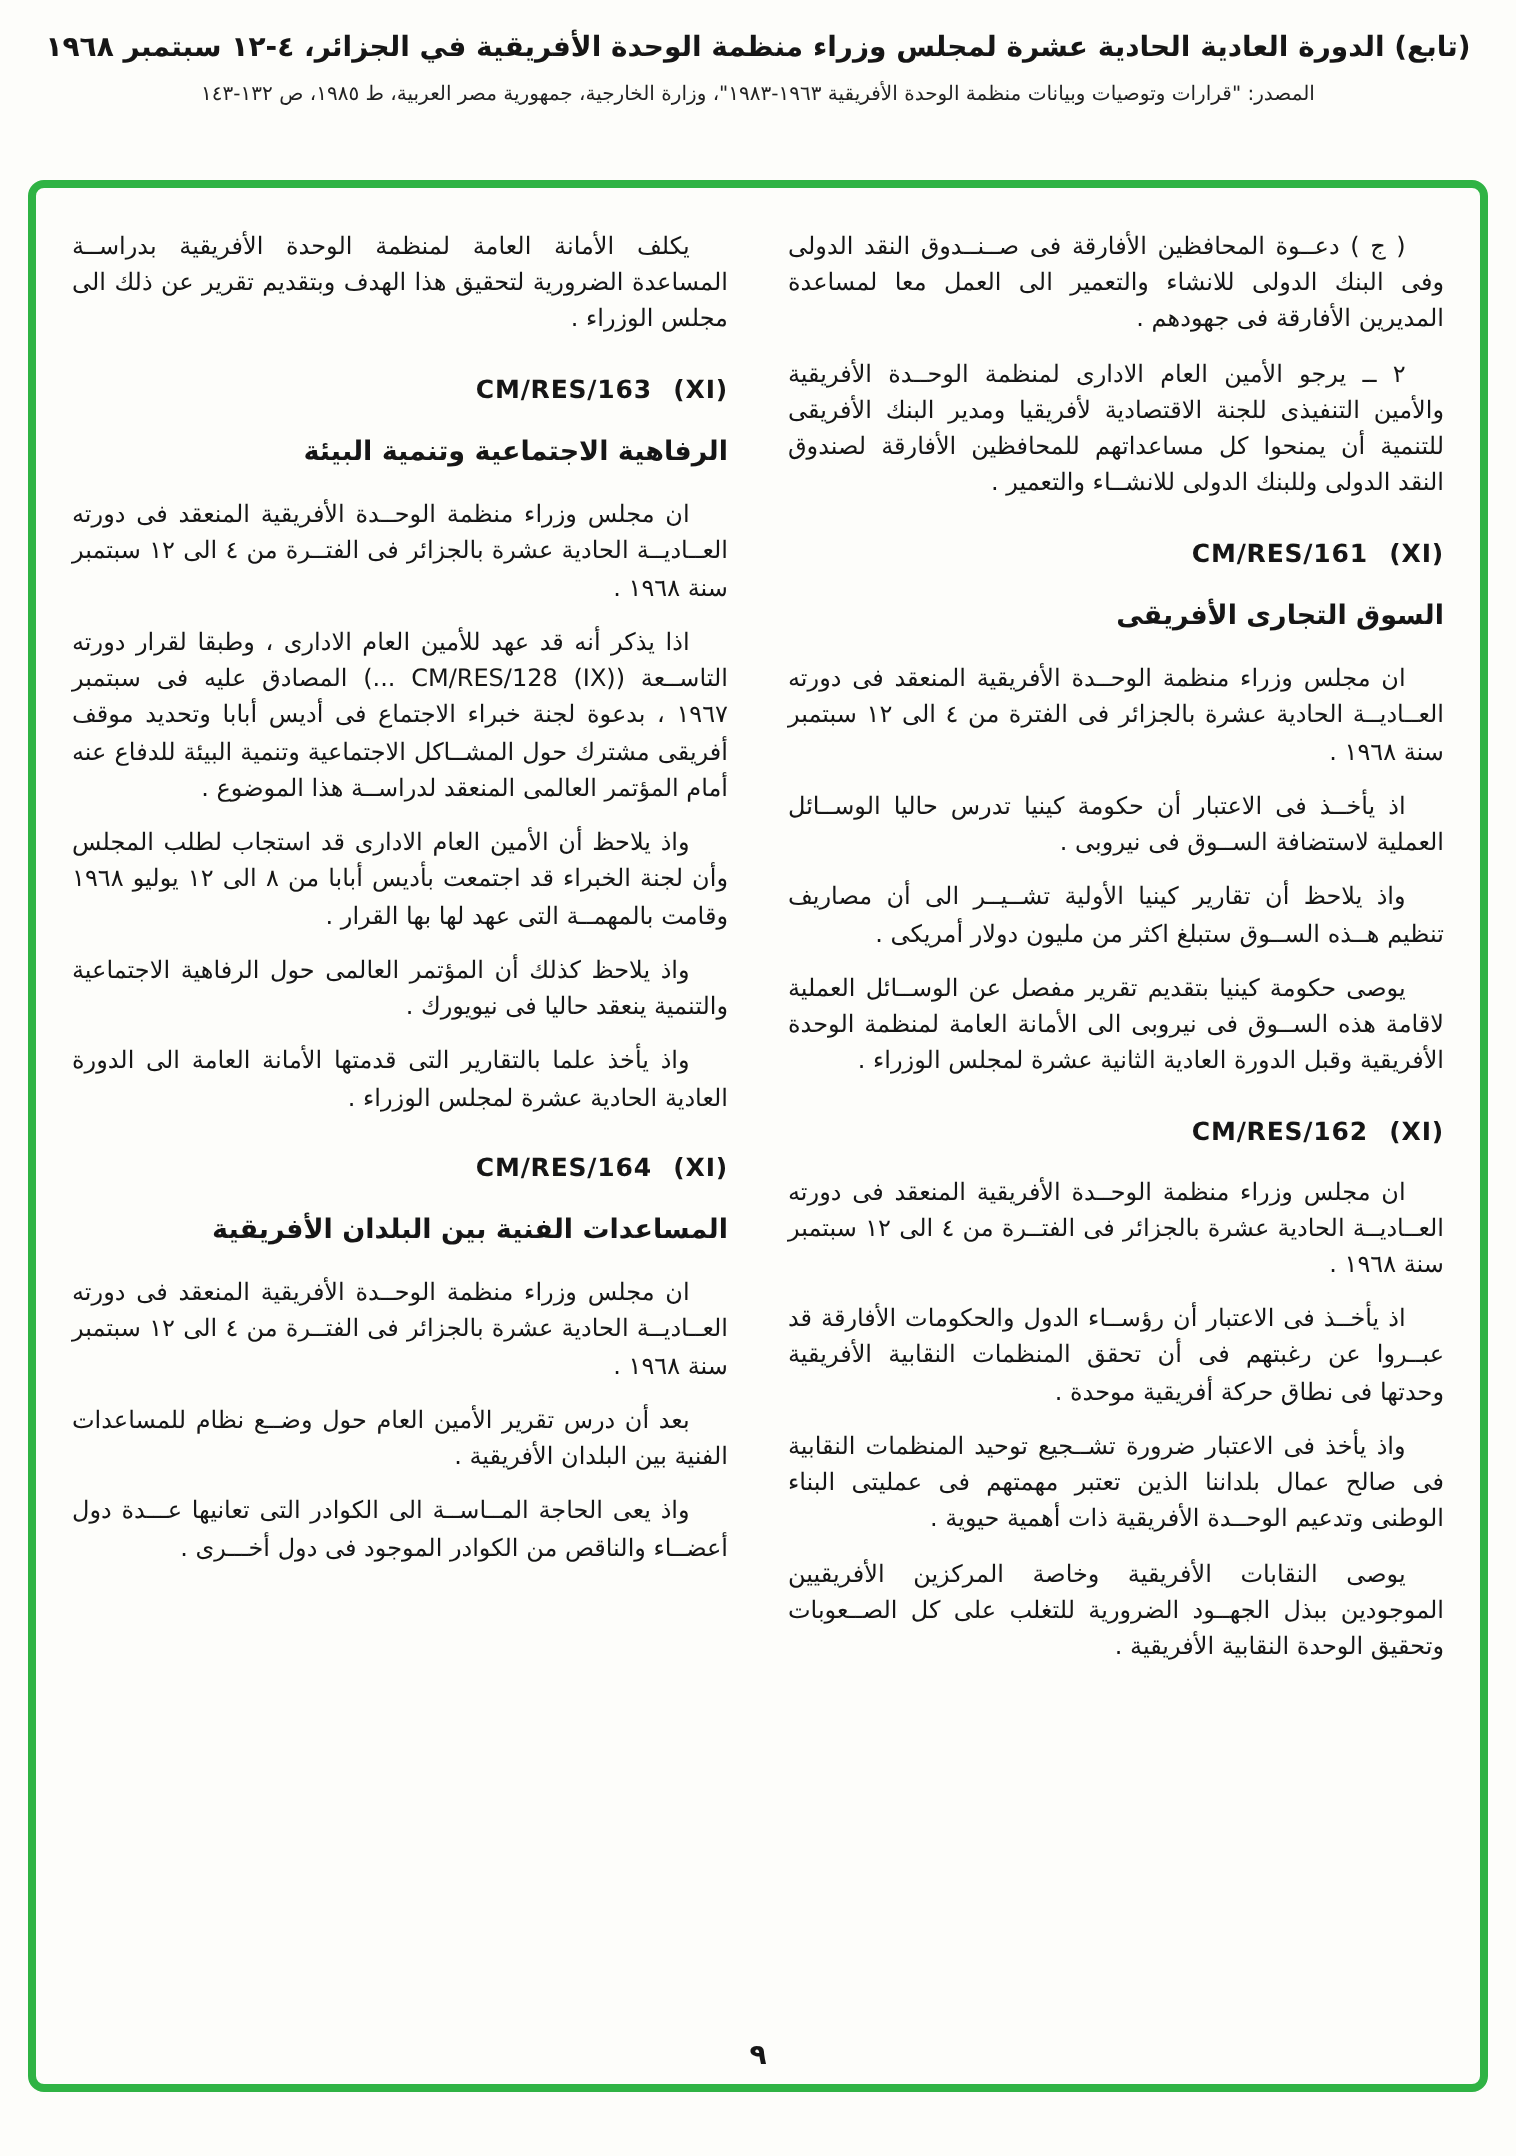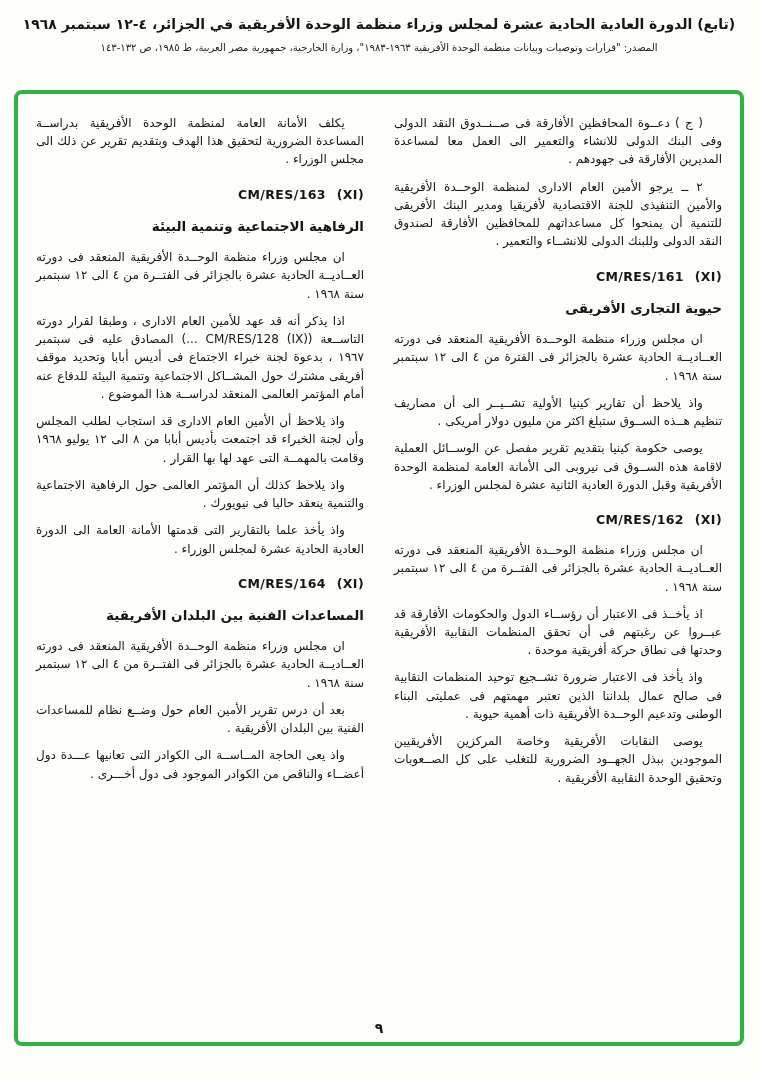--- a/index.html
+++ b/index.html
@@ -94,22 +94,23 @@
     <div class="header-source">المصدر: "قرارات وتوصيات وبيانات منظمة الوحدة الأفريقية ١٩٦٣-١٩٨٣"، وزارة الخارجية، جمهورية مصر العربية، ط ١٩٨٥، ص ١٣٢-١٤٣</div>
   </header>
 
   <main class="frame" style="border-color: rgb(47, 179, 68);">
     <div class="columns">
 
       <section class="col">
         <p class="para">( ج ) دعــوة المحافظين الأفارقة فى صــنــدوق النقد الدولى وفى البنك الدولى للانشاء والتعمير الى العمل معا لمساعدة المديرين الأفارقة فى جهودهم .</p>
         <p class="para">٢ ــ يرجو الأمين العام الادارى لمنظمة الوحــدة الأفريقية والأمين التنفيذى للجنة الاقتصادية لأفريقيا ومدير البنك الأفريقى للتنمية أن يمنحوا كل مساعداتهم للمحافظين الأفارقة لصندوق النقد الدولى وللبنك الدولى للانشــاء والتعمير .</p>
         <div class="res-code">CM/RES/161 (XI)</div>
-        <h2 class="res-title">حيوية التجارى الأفريقى</h2>
+        <h2 class="res-title">السوق التجارى الأفريقى</h2>
         <p class="para">ان مجلس وزراء منظمة الوحــدة الأفريقية المنعقد فى دورته العــاديــة الحادية عشرة بالجزائر فى الفترة من ٤ الى ١٢ سبتمبر سنة ١٩٦٨ .</p>
+        <p class="para">اذ يأخــذ فى الاعتبار أن حكومة كينيا تدرس حاليا الوســائل العملية لاستضافة الســوق فى نيروبى .</p>
         <p class="para">واذ يلاحظ أن تقارير كينيا الأولية تشــيــر الى أن مصاريف تنظيم هــذه الســوق ستبلغ اكثر من مليون دولار أمريكى .</p>
         <p class="para">يوصى حكومة كينيا بتقديم تقرير مفصل عن الوســائل العملية لاقامة هذه الســوق فى نيروبى الى الأمانة العامة لمنظمة الوحدة الأفريقية وقبل الدورة العادية الثانية عشرة لمجلس الوزراء .</p>
         <div class="res-code">CM/RES/162 (XI)</div>
         <p class="para">ان مجلس وزراء منظمة الوحــدة الأفريقية المنعقد فى دورته العــاديــة الحادية عشرة بالجزائر فى الفتــرة من ٤ الى ١٢ سبتمبر سنة ١٩٦٨ .</p>
         <p class="para">اذ يأخــذ فى الاعتبار أن رؤســاء الدول والحكومات الأفارقة قد عبــروا عن رغبتهم فى أن تحقق المنظمات النقابية الأفريقية وحدتها فى نطاق حركة أفريقية موحدة .</p>
         <p class="para">واذ يأخذ فى الاعتبار ضرورة تشــجيع توحيد المنظمات النقابية فى صالح عمال بلداننا الذين تعتبر مهمتهم فى عمليتى البناء الوطنى وتدعيم الوحــدة الأفريقية ذات أهمية حيوية .</p>
         <p class="para">يوصى النقابات الأفريقية وخاصة المركزين الأفريقيين الموجودين ببذل الجهــود الضرورية للتغلب على كل الصــعوبات وتحقيق الوحدة النقابية الأفريقية .</p>
       </section>
 
       <section class="col">

